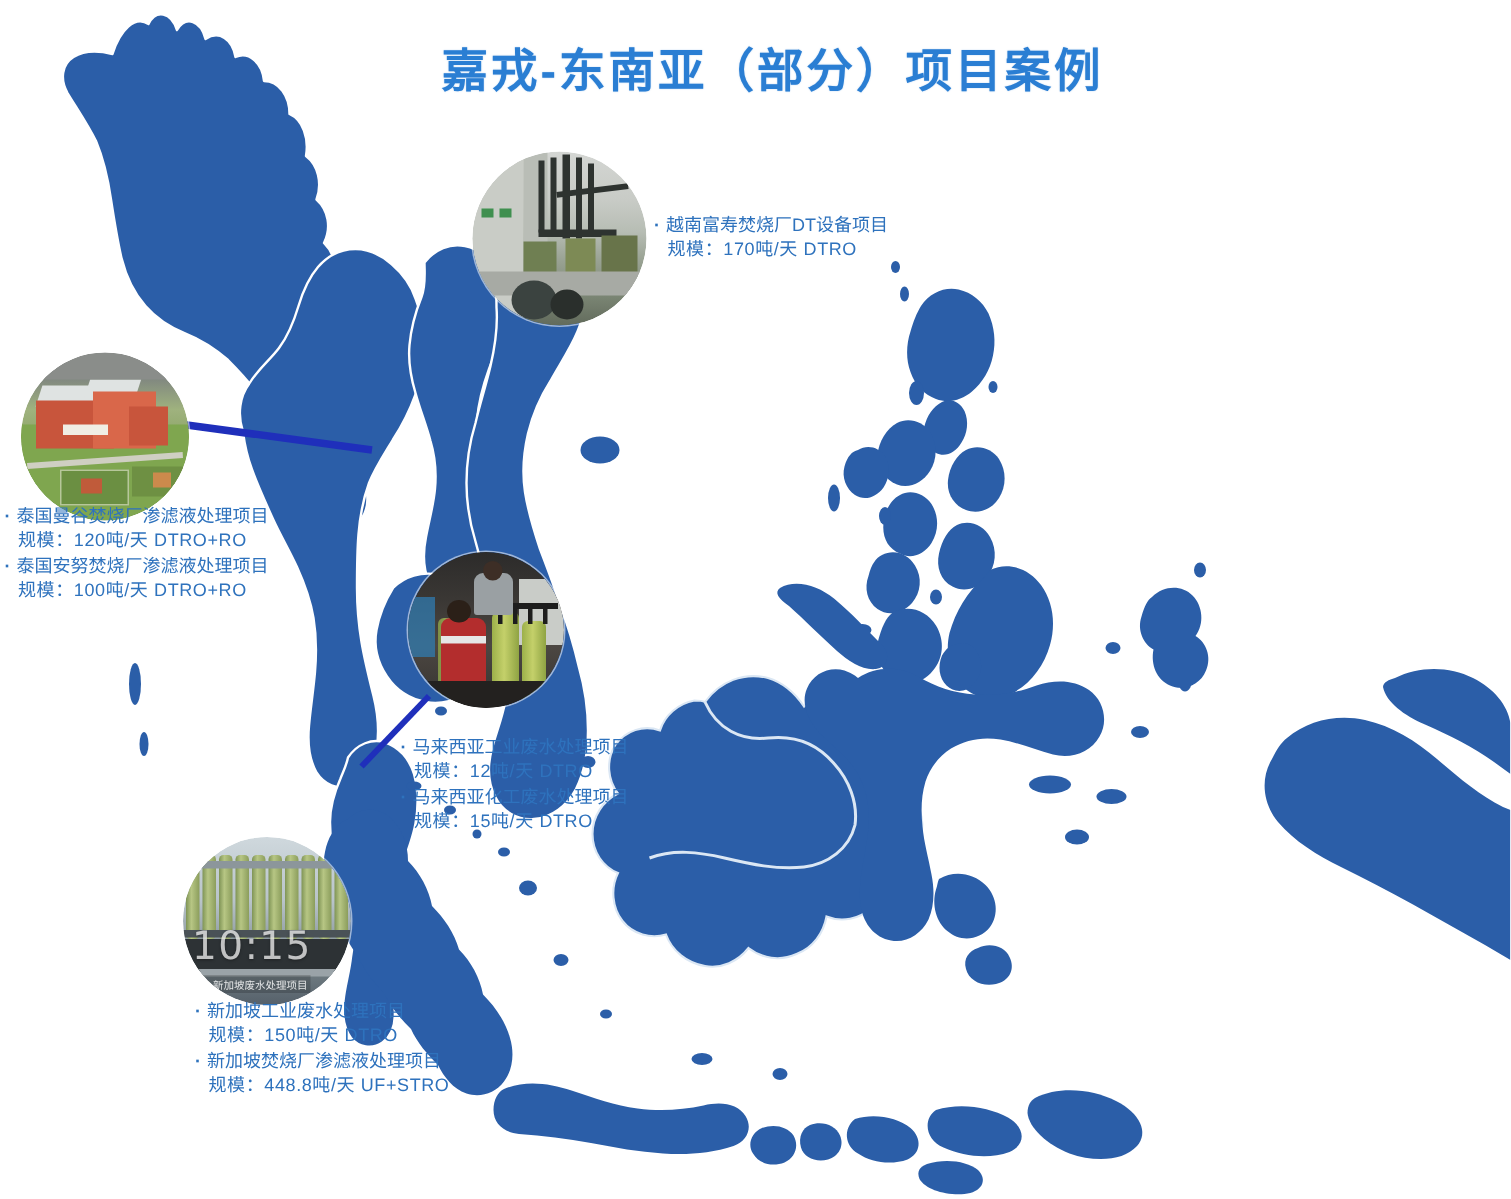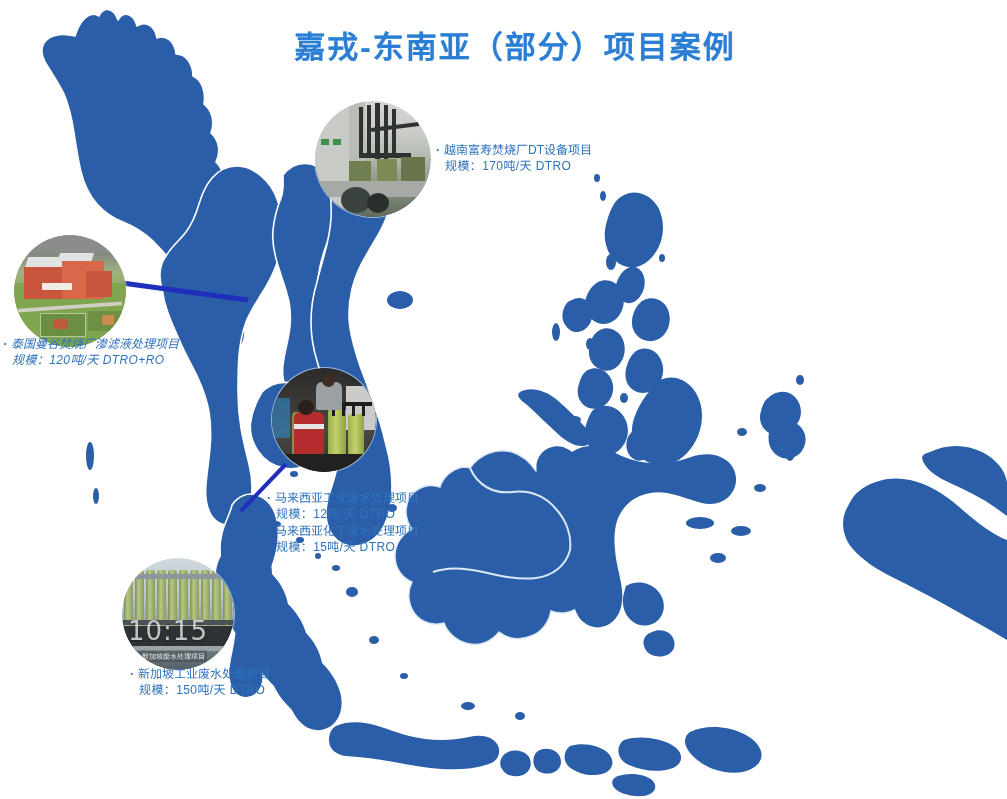--- a/index.html
+++ b/index.html
@@ -139,21 +139,21 @@
   }
   .caption .line-spec {
     display: block;
     padding-left: 8px;
     letter-spacing: .4px;
   }
   .caption .entry { display:block; }
   .caption .entry + .entry { margin-top: 1px; }
 
   #caption-vietnam   { left: 437px; top: 142px; }
-  #caption-thailand  { left: 4px;   top: 336px; font-style: italic; }
+  #caption-thailand  { left: 4px;   top: 336px; }
   #caption-malaysia  { left: 268px; top: 490px; }
   #caption-singapore { left: 131px; top: 666px; }
 </style>
 </head>
 <body>
 
 <div id="page">
 
   <div id="map-layer">
     <svg viewBox="0 0 1007 799" xmlns="http://www.w3.org/2000/svg" aria-hidden="true">
@@ -538,33 +538,41 @@
       <span class="line-title">越南富寿焚烧厂DT设备项目</span>
       <span class="line-spec">规模：170吨/天  DTRO</span>
     </span>
   </div>
 
   <div class="caption" id="caption-thailand">
     <span class="entry">
       <span class="line-title">泰国曼谷焚烧厂渗滤液处理项目</span>
       <span class="line-spec">规模：120吨/天  DTRO+RO</span>
     </span>
+    <span class="entry">
+      <span class="line-title">泰国安努焚烧厂渗滤液处理项目</span>
+      <span class="line-spec">规模：100吨/天  DTRO+RO</span>
+    </span>
   </div>
 
   <div class="caption" id="caption-malaysia">
     <span class="entry">
       <span class="line-title">马来西亚工业废水处理项目</span>
       <span class="line-spec">规模：12吨/天  DTRO</span>
     </span>
     <span class="entry">
       <span class="line-title">马来西亚化工废水处理项目</span>
       <span class="line-spec">规模：15吨/天  DTRO</span>
     </span>
   </div>
 
   <div class="caption" id="caption-singapore">
     <span class="entry">
       <span class="line-title">新加坡工业废水处理项目</span>
       <span class="line-spec">规模：150吨/天  DTRO</span>
     </span>
+    <span class="entry">
+      <span class="line-title">新加坡焚烧厂渗滤液处理项目</span>
+      <span class="line-spec">规模：448.8吨/天  UF+STRO</span>
+    </span>
   </div>
 
 </div>
 
 </body></html>

